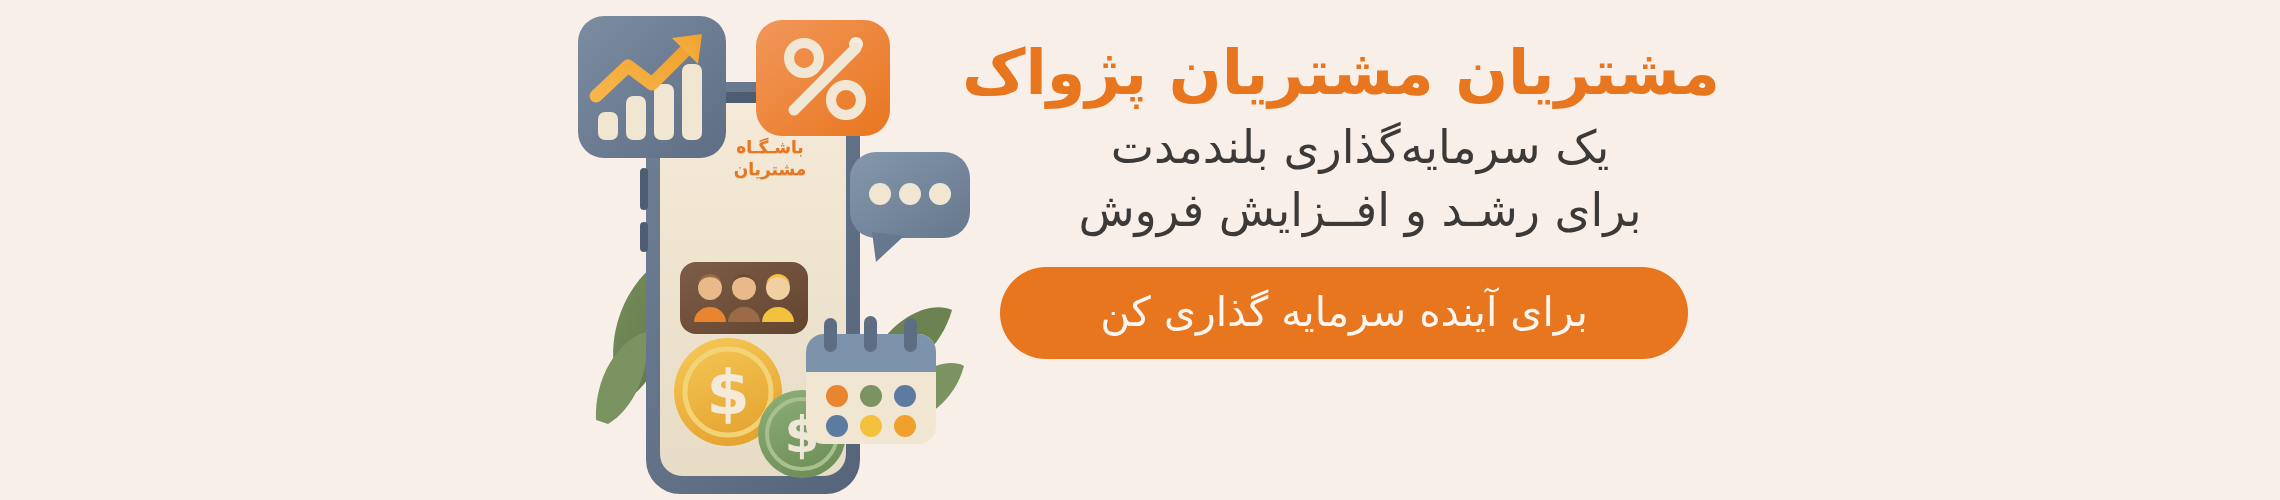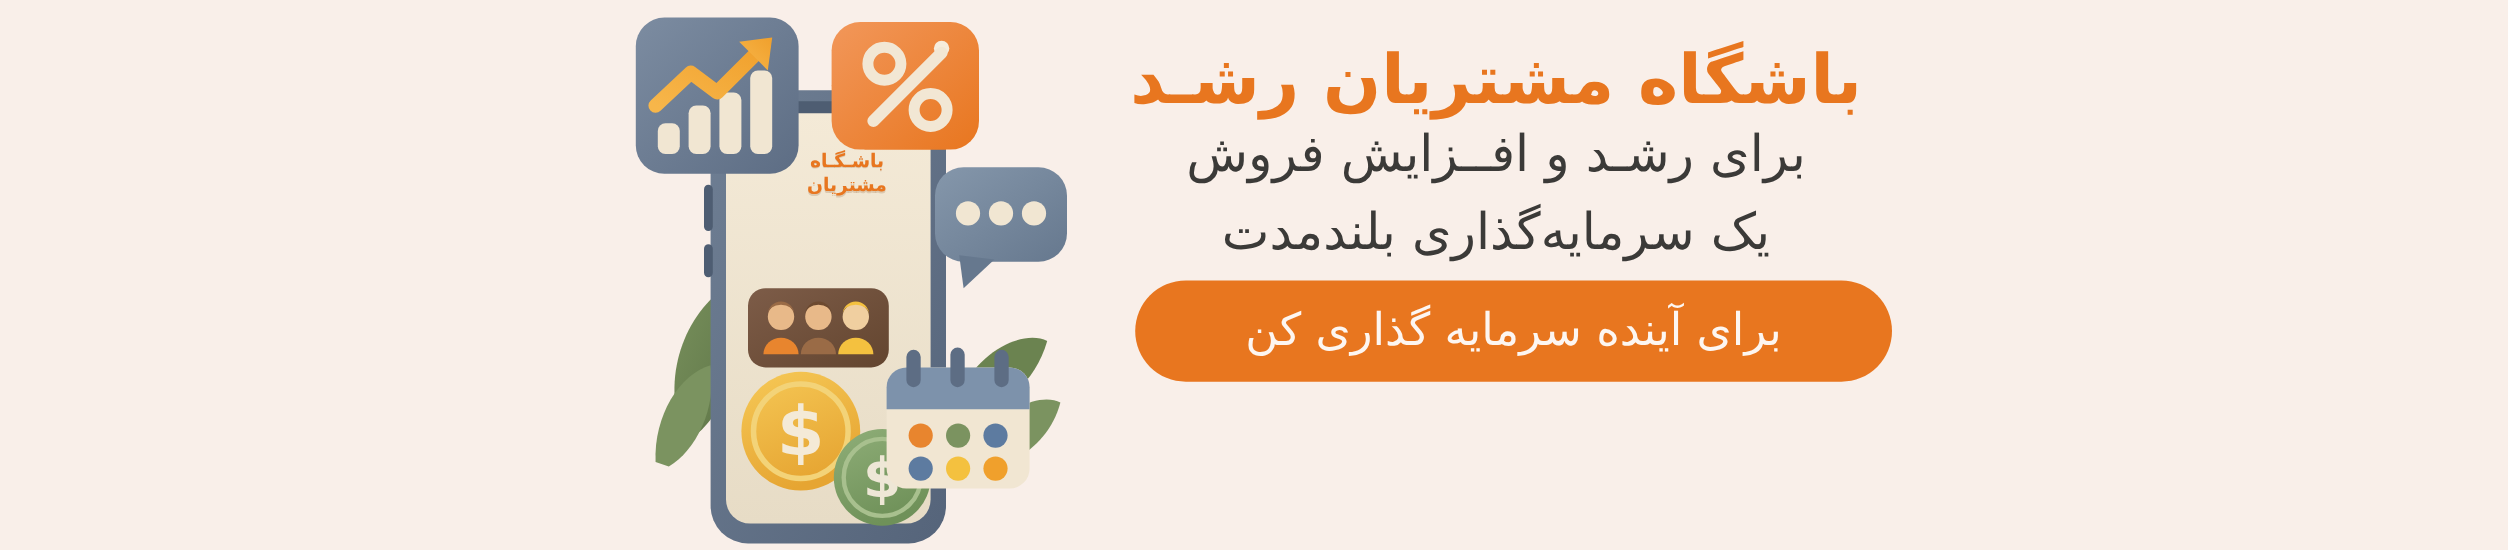--- a/index.html
+++ b/index.html
@@ -44,23 +44,23 @@
     font-weight: 400;
     color: #3b3a38;
     line-height: 1.32;
     white-space: nowrap;
     margin: 0;
   }
   .subline.l1 { margin-top: 10px; }
   .subline.l2 { margin-top: 2px; }
 
   .cta-wrap {
-    margin-top: 14px;
+    margin-top: 26px;
     display: flex;
-    justify-content: flex-start;
+    justify-content: flex-end;
   }
   .cta-button {
     display: inline-flex;
     align-items: center;
     justify-content: center;
     width: 688px;
     height: 92px;
     border: none;
     border-radius: 46px;
     background: #e8761f;
@@ -241,20 +241,20 @@
       </g>
     </svg>
 
     <div class="phone-label">
       <span>باشـگـاه</span>
       <span>مشتریان</span>
     </div>
   </div>
 
   <div class="text-block">
-    <h1 class="headline">باشگاه مشتریان رشـد</h1>
+    <h1 class="headline">مشتریان مشتریان پژواک</h1>
+    <p class="subline l1">یک سرمایه‌گذاری بلندمدت</p>
     <p class="subline l2">برای رشـد و افــزایش فروش</p>
-    <p class="subline l1">یک سرمایه‌گذاری بلندمدت</p>
     <div class="cta-wrap">
       <button class="cta-button">برای آینده سرمایه گذاری کن</button>
     </div>
   </div>
 </div>
 
 </body></html>

